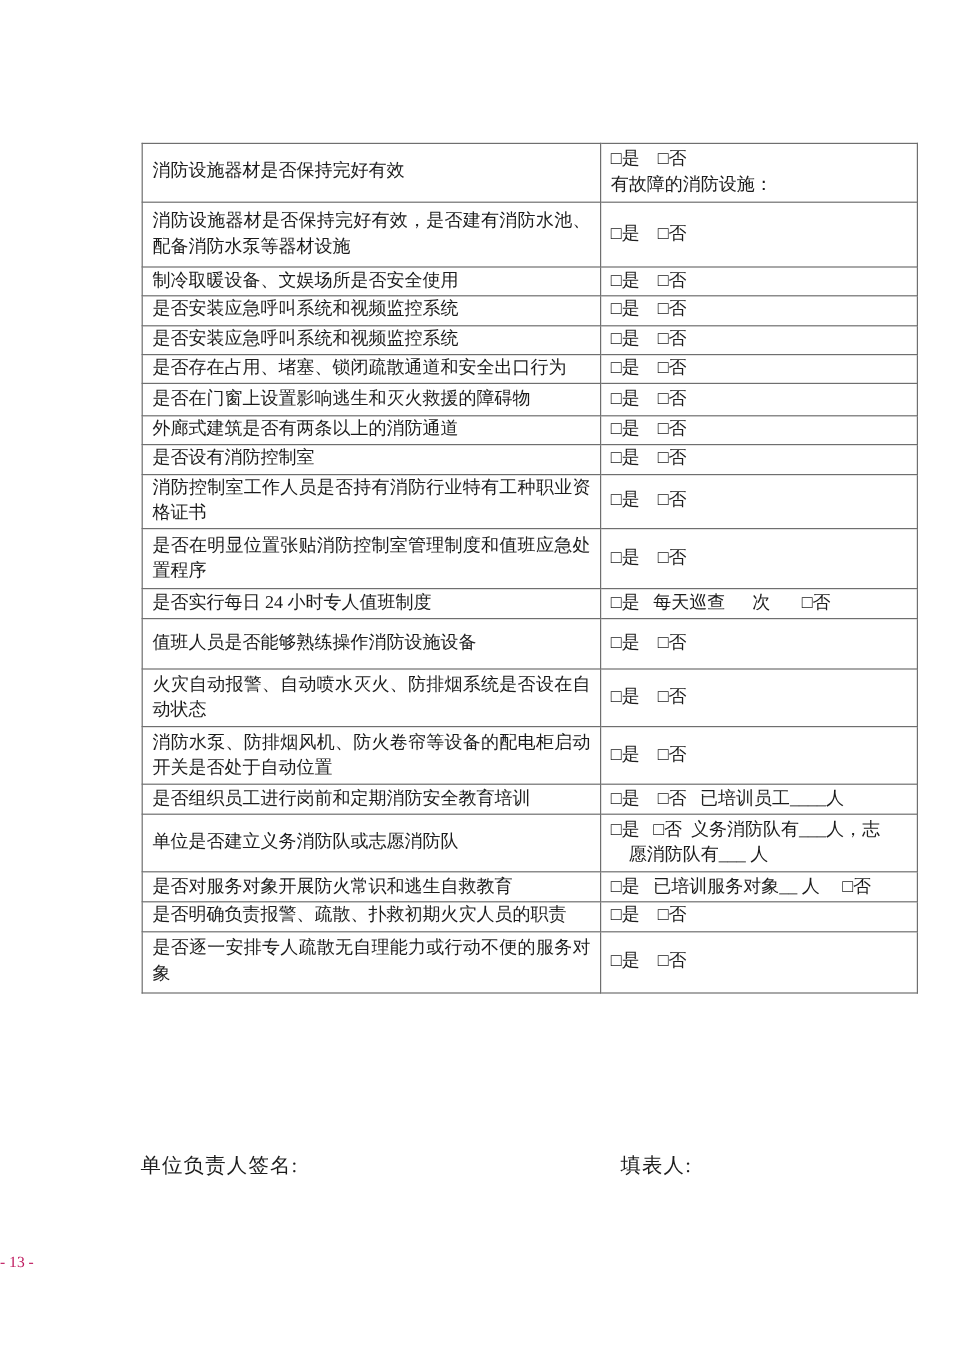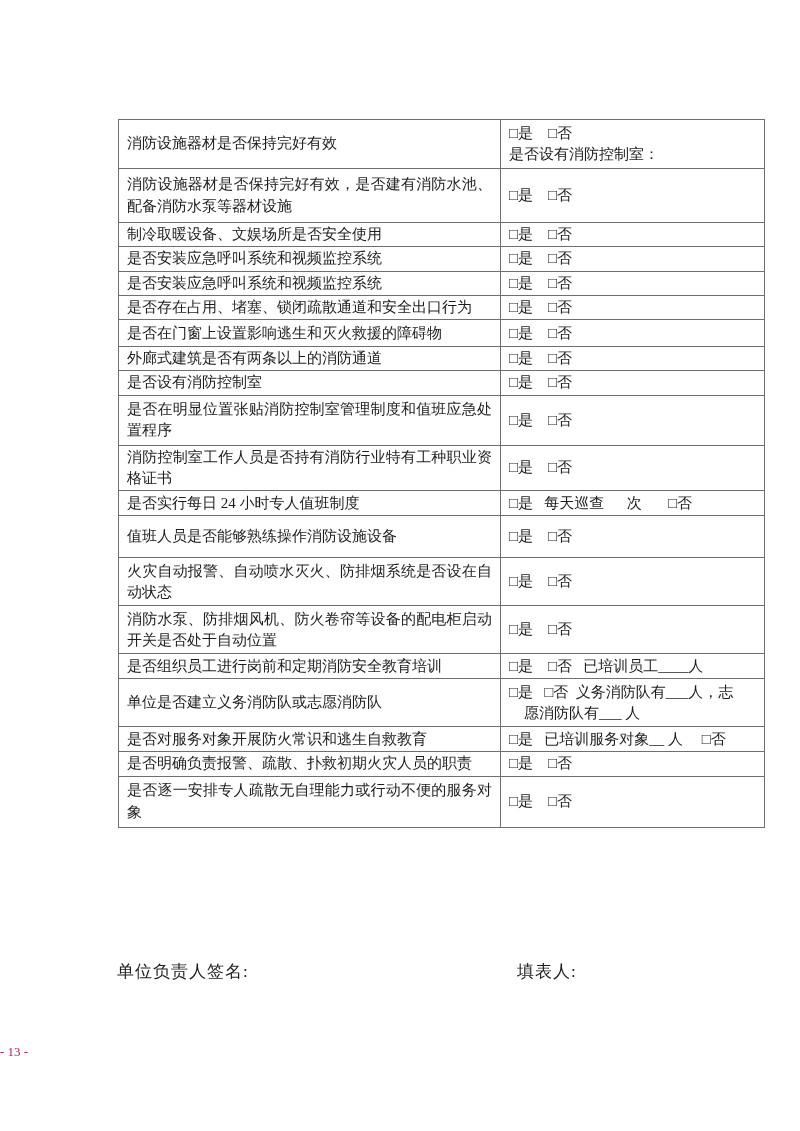--- a/index.html
+++ b/index.html
@@ -41,21 +41,21 @@
   <table class="form">
     <colgroup>
         <col style="width:382px">
         <col style="width:264px">
       </colgroup>
     <tbody>
       <tr style="height:49px">
         <td class="q">消防设施器材是否保持完好有效</td>
         <td class="a">
           <div class="ans">□是    □否</div>
-          <div class="ans">是否设有消防控制室：</div>
+          <div class="ans">有故障的消防设施：</div>
         </td>
       </tr>
       <tr style="height:54px">
         <td class="q">消防设施器材是否保持完好有效，是否建有消防水池、配备消防水泵等器材设施</td>
         <td class="a">
           <div class="ans">□是    □否</div>
         </td>
       </tr>
       <tr style="height:23px">
         <td class="q">制冷取暖设备、文娱场所是否安全使用</td>
@@ -92,28 +92,28 @@
         <td class="a">
           <div class="ans">□是    □否</div>
         </td>
       </tr>
       <tr style="height:23px">
         <td class="q">是否设有消防控制室</td>
         <td class="a">
           <div class="ans">□是    □否</div>
         </td>
       </tr>
-      <tr style="height:50px">
-        <td class="q">是否在明显位置张贴消防控制室管理制度和值班应急处置程序</td>
+      <tr style="height:45px">
+        <td class="q">消防控制室工作人员是否持有消防行业特有工种职业资格证书</td>
         <td class="a">
           <div class="ans">□是    □否</div>
         </td>
       </tr>
-      <tr style="height:45px">
-        <td class="q">消防控制室工作人员是否持有消防行业特有工种职业资格证书</td>
+      <tr style="height:50px">
+        <td class="q">是否在明显位置张贴消防控制室管理制度和值班应急处置程序</td>
         <td class="a">
           <div class="ans">□是    □否</div>
         </td>
       </tr>
       <tr style="height:25px">
         <td class="q">是否实行每日 24 小时专人值班制度</td>
         <td class="a">
           <div class="ans">□是   每天巡查      次       □否</div>
         </td>
       </tr>

